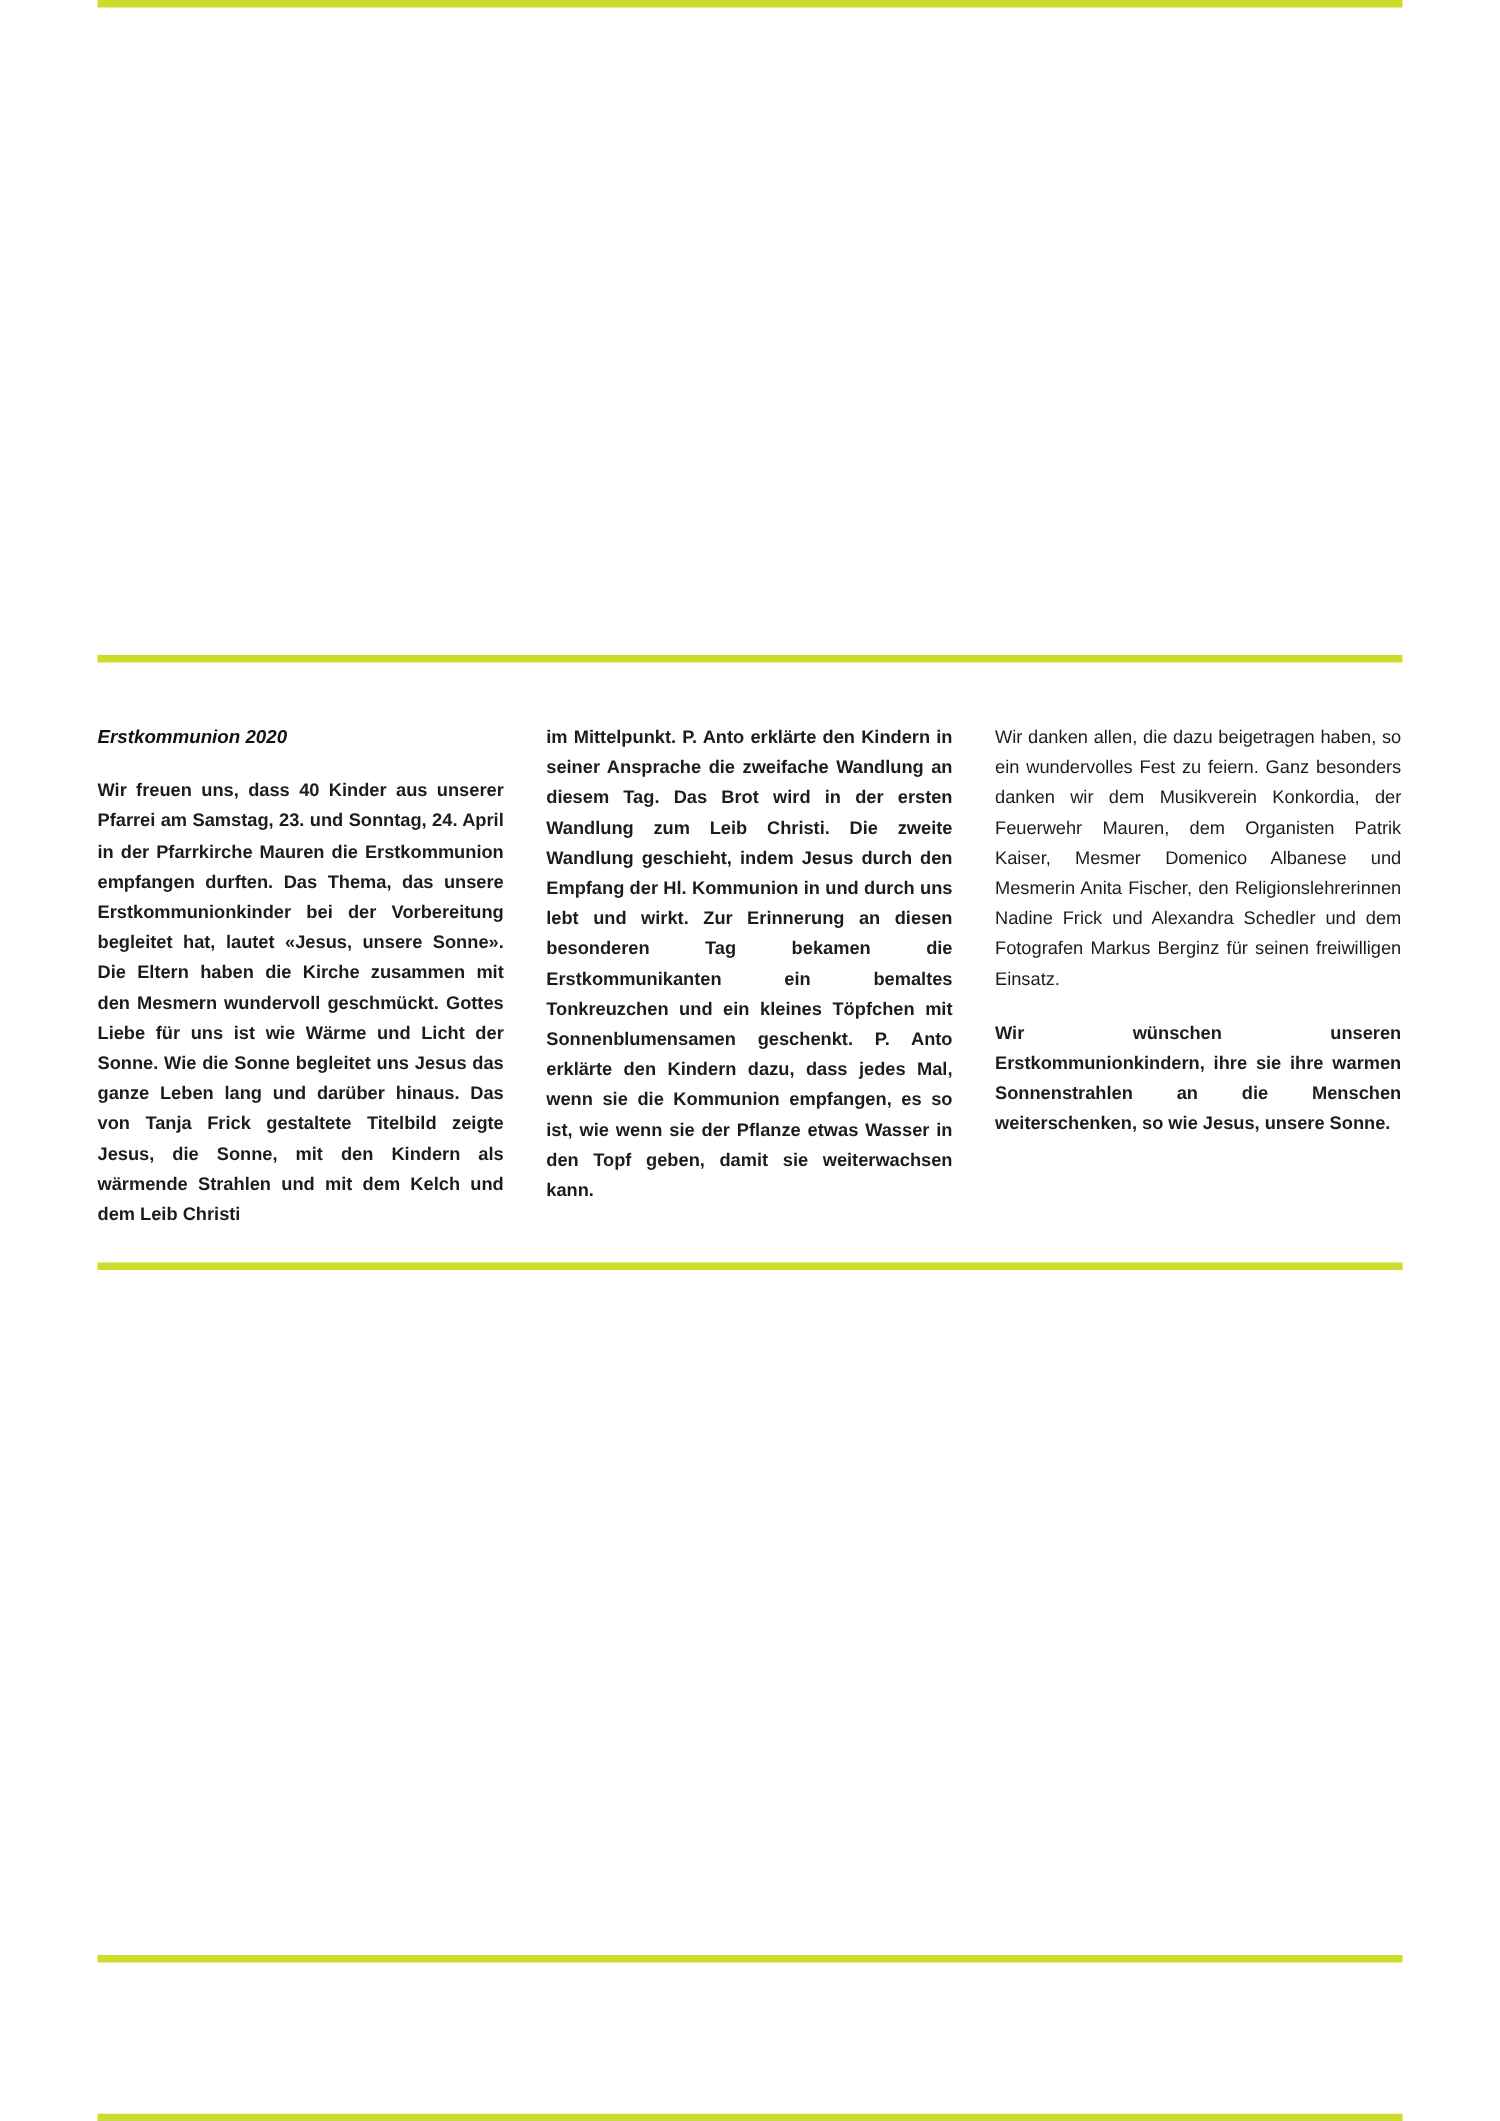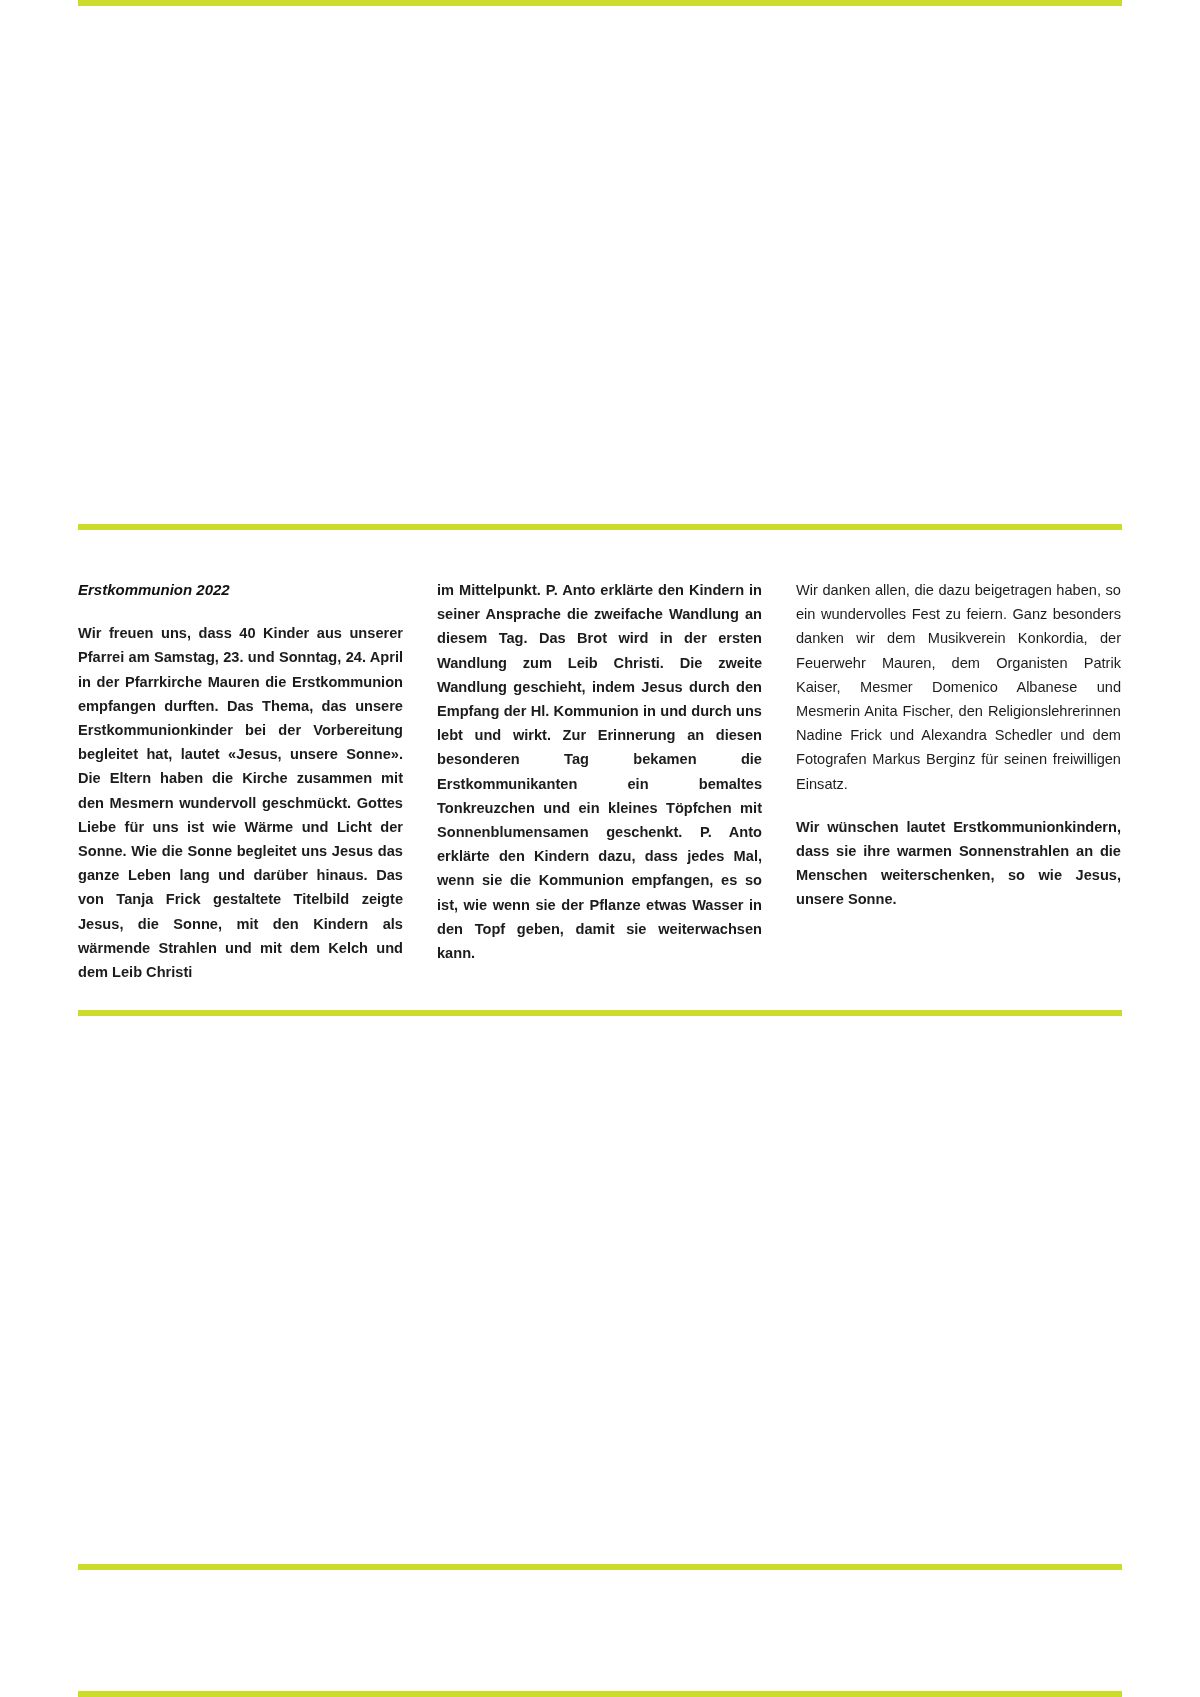--- a/index.html
+++ b/index.html
@@ -195,31 +195,31 @@
     <div class="candle" style="left:73%;top:17%;height:18%;"></div>
   </div>
 
 </div>
 <div class="photo-rule rule-top-a"></div>
 <div class="photo-rule rule-top-b"></div>
 
 <div class="article">
 
   <div class="col">
-    <p class="headline">Erstkommunion 2022</p>
+    <p class="headline">Erstkommunion 2020</p>
     <p>Wir freuen uns, dass 40 Kinder aus unserer Pfarrei am Samstag, 23. und Sonntag, 24. April in der Pfarrkirche Mauren die Erstkommunion empfangen durften. Das Thema, das unsere Erstkommunionkinder bei der Vorbereitung begleitet hat, lautet «Jesus, unsere Sonne». Die Eltern haben die Kirche zusammen mit den Mesmern wundervoll geschmückt. Gottes Liebe für uns ist wie Wärme und Licht der Sonne. Wie die Sonne begleitet uns Jesus das ganze Leben lang und darüber hinaus. Das von Tanja Frick gestaltete Titelbild zeigte Jesus, die Sonne, mit den Kindern als wärmende Strahlen und mit dem Kelch und dem Leib Christi</p>
   </div>
 
   <div class="col">
     <p>im Mittelpunkt. P. Anto erklärte den Kindern in seiner Ansprache die zweifache Wandlung an diesem Tag. Das Brot wird in der ersten Wandlung zum Leib Christi. Die zweite Wandlung geschieht, indem Jesus durch den Empfang der Hl. Kommunion in und durch uns lebt und wirkt. Zur Erinnerung an diesen besonderen Tag bekamen die Erstkommunikanten ein bemaltes Tonkreuzchen und ein kleines Töpfchen mit Sonnenblumensamen geschenkt. P. Anto erklärte den Kindern dazu, dass jedes Mal, wenn sie die Kommunion empfangen, es so ist, wie wenn sie der Pflanze etwas Wasser in den Topf geben, damit sie weiterwachsen kann.</p>
   </div>
 
   <div class="col">
     <p>Wir danken allen, die dazu beigetragen haben, so ein wundervolles Fest zu feiern. Ganz besonders danken wir dem Musikverein Konkordia, der Feuerwehr Mauren, dem Organisten Patrik Kaiser, Mesmer Domenico Albanese und Mesmerin Anita Fischer, den Religionslehrerinnen Nadine Frick und Alexandra Schedler und dem Fotografen Markus Berginz für seinen freiwilligen Einsatz.</p>
-    <p>Wir wünschen lautet Erstkommunionkindern, dass sie ihre warmen Sonnenstrahlen an die Menschen weiterschenken, so wie Jesus, unsere Sonne.</p>
+    <p>Wir wünschen unseren Erstkommunionkindern, ihre sie ihre warmen Sonnenstrahlen an die Menschen weiterschenken, so wie Jesus, unsere Sonne.</p>
   </div>
 
 </div>
 
 <div class="photo-block">
   <div class="scene">
     <div class="wall"></div>
     <div class="wall-dark"></div>
     <div class="roof-beam"></div>
     <div class="door-left"></div>

